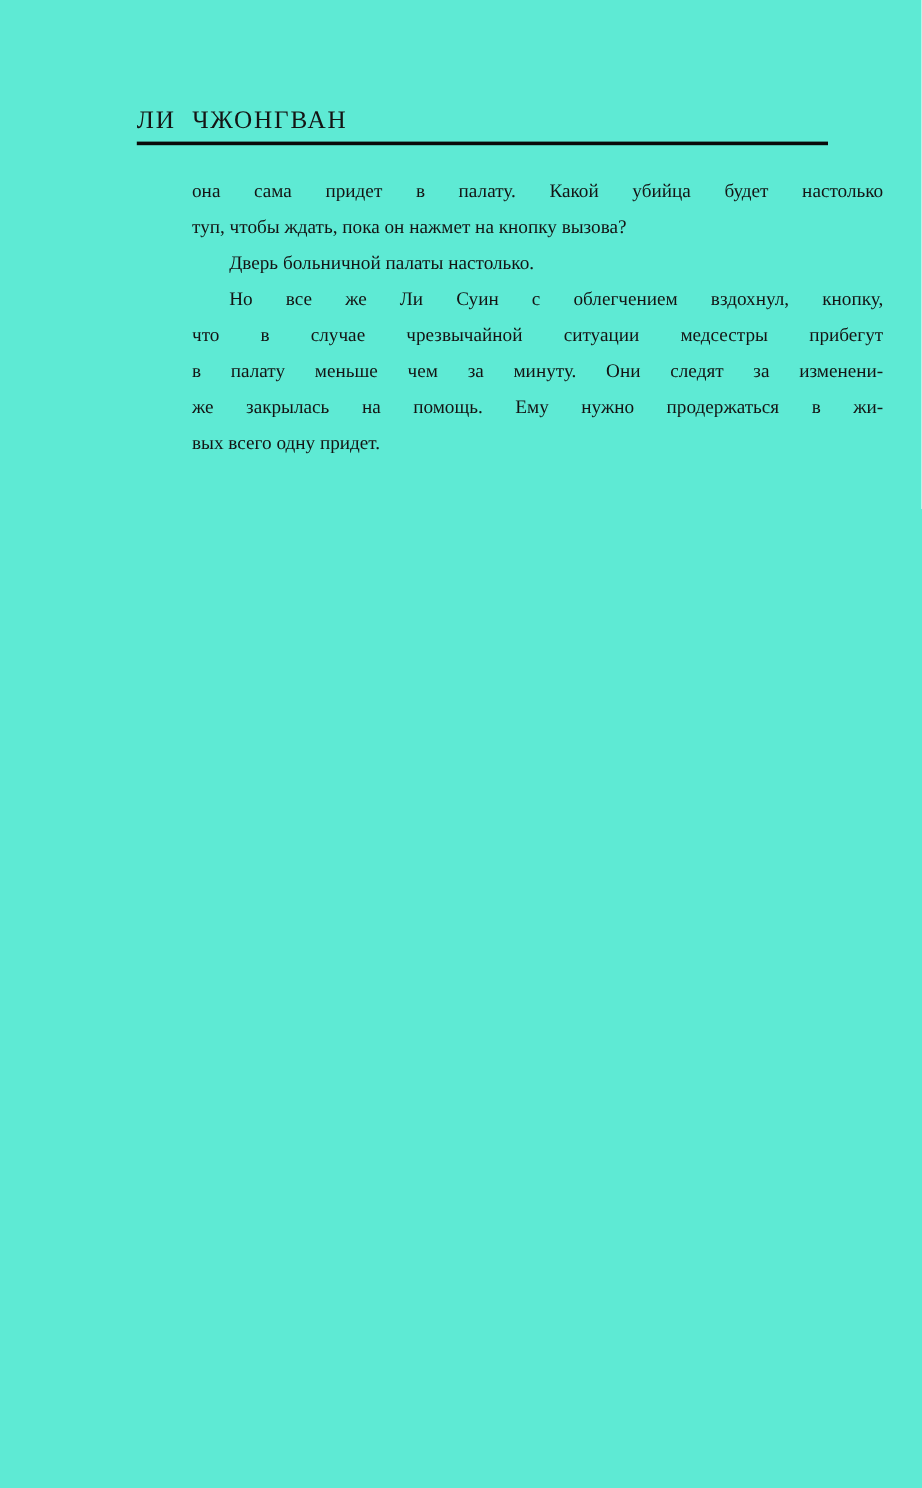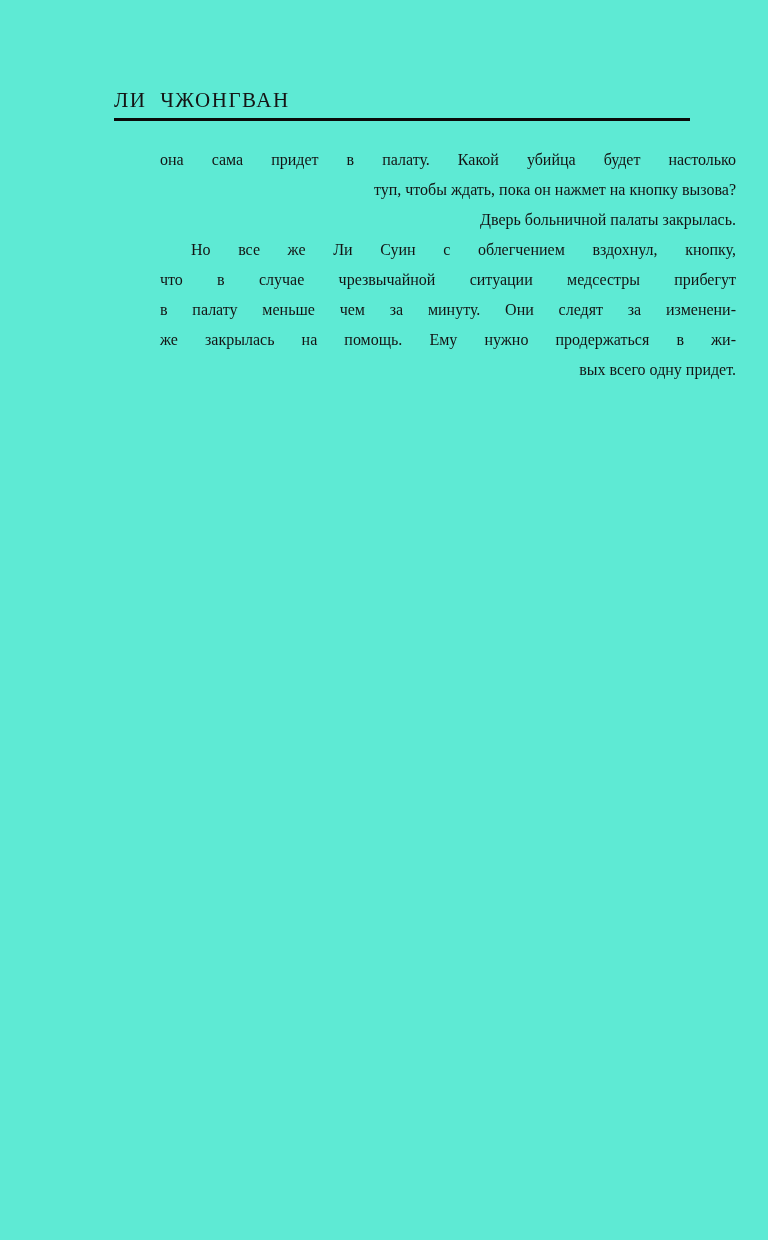--- a/index.html
+++ b/index.html
@@ -44,21 +44,21 @@
     font-size: 16px;
     line-height: 30px;
     color: #141414;
     margin-left: 46px;
   }
   .paragraph {
     margin: 0;
     padding: 0;
   }
   .line {
-    text-align: right;
+    text-align: left;
     white-space: normal;
   }
   .line.just {
     text-align: justify;
     text-align-last: justify;
   }
   .line.indent {
     text-indent: 31px;
   }
 </style>
@@ -67,21 +67,21 @@
 
 <div class="page">
   <div class="running-header">ЛИ ЧЖОНГВАН</div>
   <div class="header-rule"></div>
   <div class="body-text">
       <div class="paragraph">
         <div class="line just">она сама придет в палату. Какой убийца будет настолько</div>
         <div class="line">туп, чтобы ждать, пока он нажмет на кнопку вызова?</div>
       </div>
       <div class="paragraph">
-        <div class="line indent">Дверь больничной палаты закрылась.</div>
+        <div class="line indent">Дверь больничной палаты настолько.</div>
       </div>
       <div class="paragraph">
         <div class="line just indent">Но все же Ли Суин с облегчением вздохнул, кнопку,</div>
         <div class="line just">что в случае чрезвычайной ситуации медсестры прибегут</div>
         <div class="line just">в палату меньше чем за минуту. Они следят за изменени-</div>
         <div class="line just">же закрылась на помощь. Ему нужно продержаться в жи-</div>
         <div class="line">вых всего одну придет.</div>
       </div>
     </div>
 </div>

